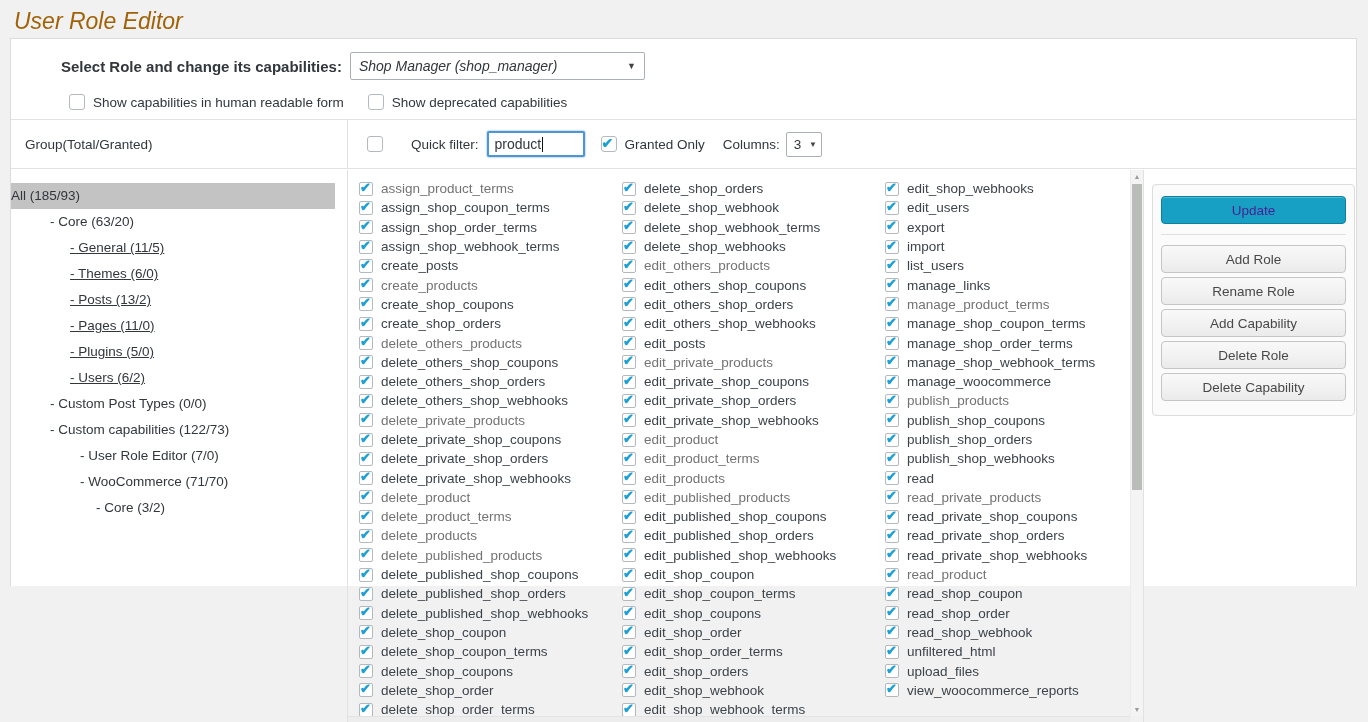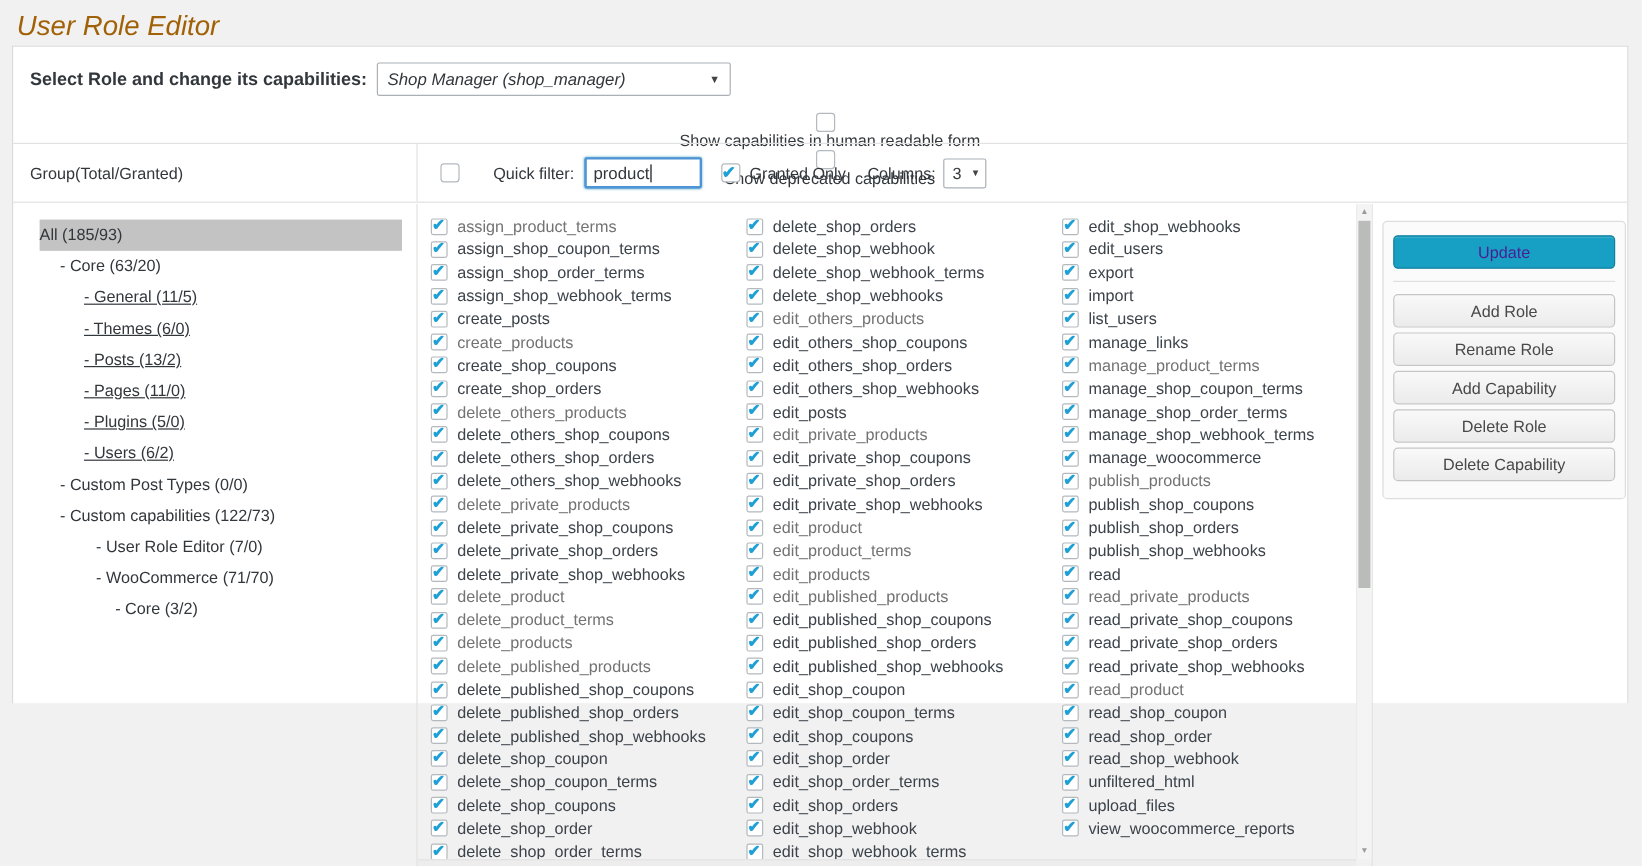--- a/index.html
+++ b/index.html
@@ -2,32 +2,32 @@
 <html><head>
 <meta charset="utf-8">
 <style>
   * { margin:0; padding:0; box-sizing:border-box; }
   html,body { width:1368px; height:722px; overflow:hidden;
     font-family:"Liberation Sans", sans-serif; background:#f1f1f1; color:#32373c; }
 
   .page-title { position:absolute; left:14px; top:8px; font-size:23px; font-weight:400; color:#a16207;font-style:italic; }
 
   .panel { position:absolute; left:10px; top:38px; width:1347px; height:548px;
-    background:#fff; border:1px solid #dcdcde; border-bottom:none; }
+    background:#fff; border:1px solid #dcdcde; border-bottom:none;padding-left:36px; }
 
   
   .role-row { display:flex; align-items:center; padding:13px 14px 0 14px; }
   .role-row .lbl { font-size:15px; font-weight:bold; margin-right:8px; }
   .select { position:relative; width:295px; height:28px; background:#fff;
     border:1px solid #aab0b5; border-radius:2px; font-size:14px; color:#32373c;
     display:flex; align-items:center; padding:0 24px 0 8px; cursor:pointer;font-style:italic; }
   .select .arrow { position:absolute; right:8px; top:8px; font-size:9px; color:#444; }
 
   
-  .options-row { display:flex; align-items:center; padding:14px 14px 12px 22px; font-size:13.5px;flex-direction:column; }
+  .options-row { display:flex; align-items:center; padding:14px 14px 12px 22px; font-size:13.5px; }
   .cbx { width:16px; height:16px; border:1px solid #b4b9be; border-radius:3px;
     background:#fff; display:inline-block; position:relative; cursor:pointer; flex:none; }
   .cbx .tick { display:none; }
   .cbx.checked .tick { display:block; position:absolute; left:0px; top:-2px;
     color:#1ca0d6; font-size:14px; font-weight:bold; }
   .options-row .olabel { margin:0 0 0 8px; }
   .options-row .gap { width:24px; }
 
   
   .toolbar { position:absolute; left:0; top:80px; width:100%; height:50px;
@@ -50,21 +50,21 @@
     padding-left:7px; cursor:pointer; background:#fff; }
   .mini-select .arrow { position:absolute; right:4px; top:7px; font-size:8px; color:#444; }
 
   
   .body-row { position:absolute; left:0; top:131px; width:100%; height:553px; display:flex; }
 
   .tree-pane { width:337px; border-right:1px solid #e2e2e2; padding-top:13px; overflow:hidden; }
   .tree-item { font-size:13.5px; height:26px; line-height:26px; color:#32373c;
     margin-right:12px; cursor:pointer; white-space:nowrap; }
   .tree-item.selected { background:#c3c3c3; }
-  .ind0 { margin-left:22px; }
+  .ind0 { }
   .ind1 { margin-left:39px; }
   .ind2 { margin-left:59px;text-decoration:underline; }
   .ind3 { margin-left:69px; }
   .ind4 { margin-left:85px; }
 
   .caps-pane { width:796px; position:relative; border-right:1px solid #e2e2e2; overflow:hidden; }
   .caps-cols { display:flex; padding:9px 0 0 11px; }
   .cap-col { width:263px; flex:none; }
   .cap-row { height:19.3px; display:flex; align-items:center; }
   .cb { width:14px; height:14px; border:1px solid #b4b9be; border-radius:2px;

